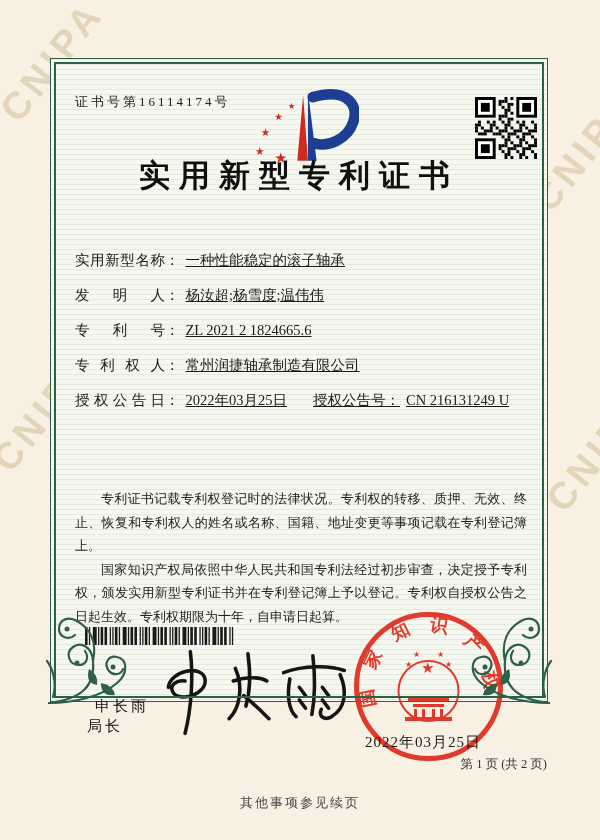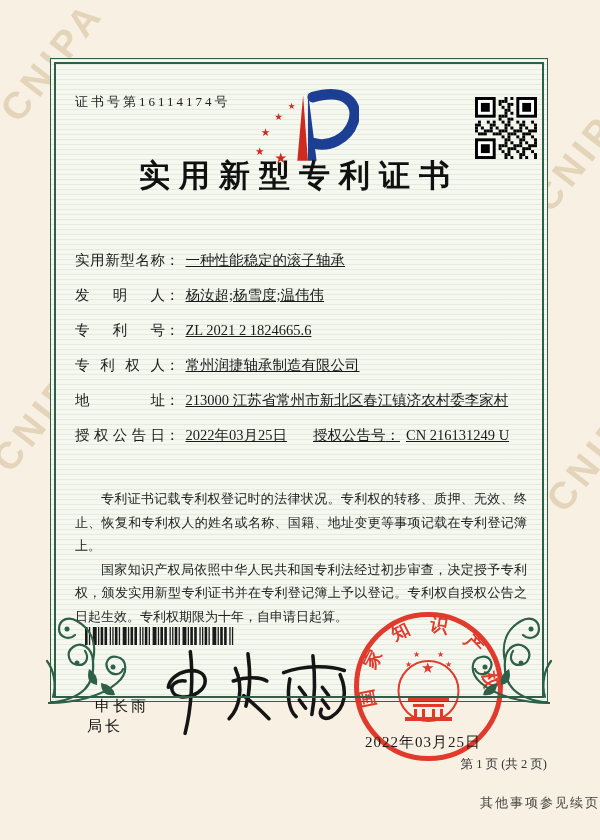--- a/index.html
+++ b/index.html
@@ -49,21 +49,21 @@
   .barcode { position:absolute; left:34px; top:568px; }
 
   .sig { position:absolute; left:88px; top:586px; }
   .director-label { position:absolute; left:36px; top:610px; font-size:15px; letter-spacing:3px; color:#111;margin-top:48px; }
   .director-name  { position:absolute; left:36px; top:638px; font-size:15px; letter-spacing:3px; color:#111;margin-left:8px; }
 
   .seal { position:absolute; left:300px; top:550px; opacity:0.92; }
   .seal-date { position:absolute; left:314px; top:674px; font-size:15px; letter-spacing:1px; color:#1a1a1a; z-index:5; }
 
   .page-info { position:absolute; left:0; top:697px; width:100%; text-align:right; font-size:12.5px; color:#333; }
-  .continuation { position:absolute; left:0; top:794px; width:100%; text-align:right; font-size:13px; color:#444; letter-spacing:2px; }
+  .continuation { position:absolute; left:0; top:794px; width:100%; text-align:center; font-size:13px; color:#444; letter-spacing:2px; }
 </style>
 </head>
 <body>
 
 <div class="page">
 
   <span class="wm wm1">CNIPA</span>
   <span class="wm wm2">CNIPA</span>
   <span class="wm wm3">CNIPA</span>
   <span class="wm wm4">CNIPA</span>
@@ -253,23 +253,20 @@
       <div class="frow">
         <span class="flabel">发明人</span><span class="fcolon">：</span><span class="fvalue">杨汝超;杨雪度;温伟伟</span>
       </div>
       <div class="frow">
         <span class="flabel">专利号</span><span class="fcolon">：</span><span class="fvalue">ZL 2021 2 1824665.6</span>
       </div>
       <div class="frow">
         <span class="flabel">专利权人</span><span class="fcolon">：</span><span class="fvalue">常州润捷轴承制造有限公司</span>
       </div>
       <div class="frow">
-        <span class="flabel">地址</span><span class="fcolon">：</span><span class="fvalue">213000 江苏省常州市新北区春江镇济农村委李家村</span>
-      </div>
-      <div class="frow">
         <span class="flabel">授权公告日</span><span class="fcolon">：</span><span class="fvalue">2022年03月25日</span><span class="pair2"><span>授权公告号</span><span>：</span><span class="fvalue">CN 216131249 U</span></span>
       </div>
     </div>
 
     <div class="paras">
       <p>专利证书记载专利权登记时的法律状况。专利权的转移、质押、无效、终止、恢复和专利权人的姓名或名称、国籍、地址变更等事项记载在专利登记簿上。</p>
       <p>国家知识产权局依照中华人民共和国专利法经过初步审查，决定授予专利权，颁发实用新型专利证书并在专利登记簿上予以登记。专利权自授权公告之日起生效。专利权期限为十年，自申请日起算。</p>
     </div>
 
     <svg class="barcode" width="156" height="18" viewBox="0 0 120 18" preserveAspectRatio="none">

